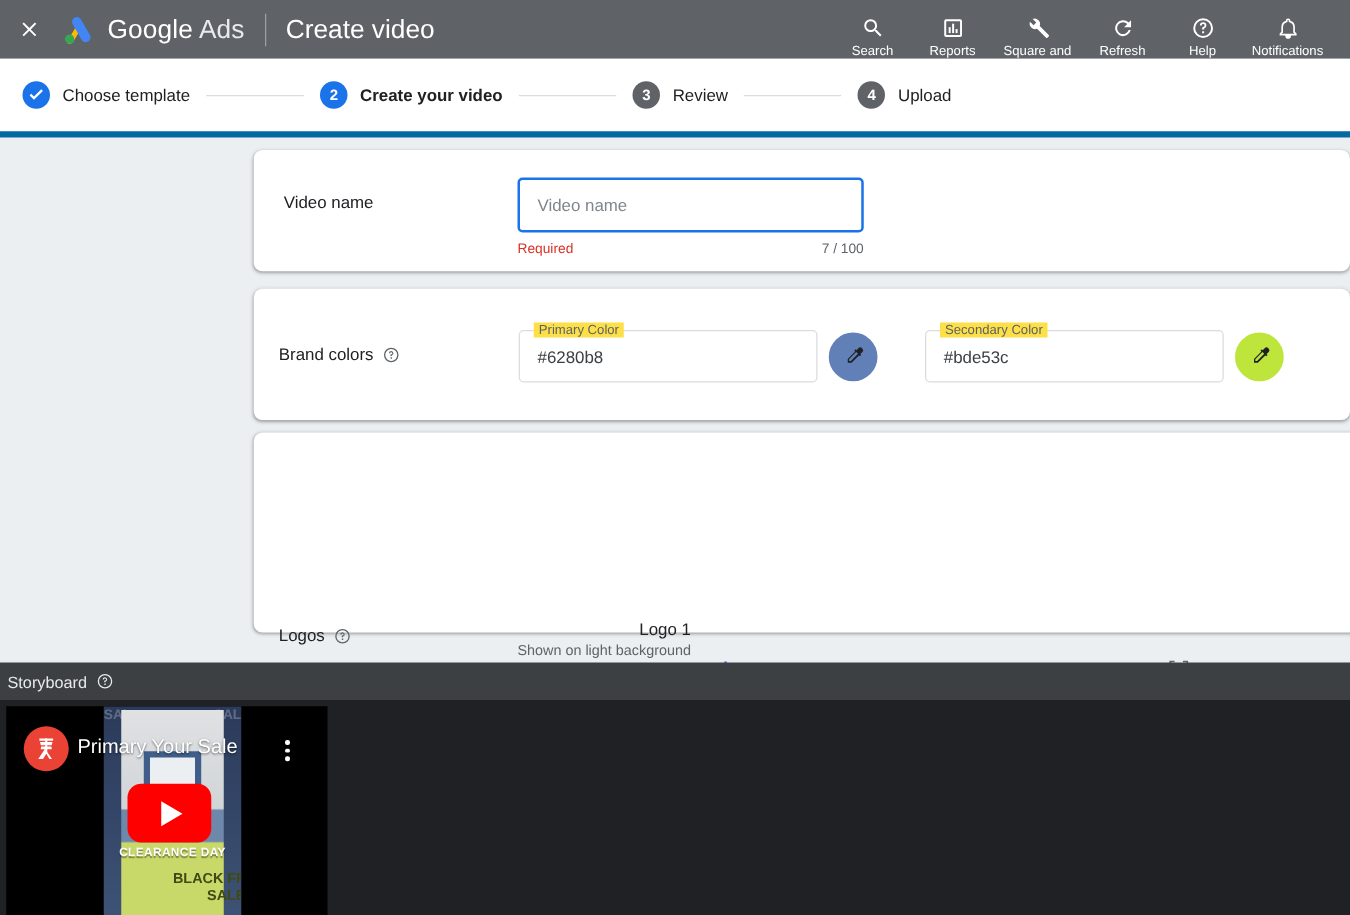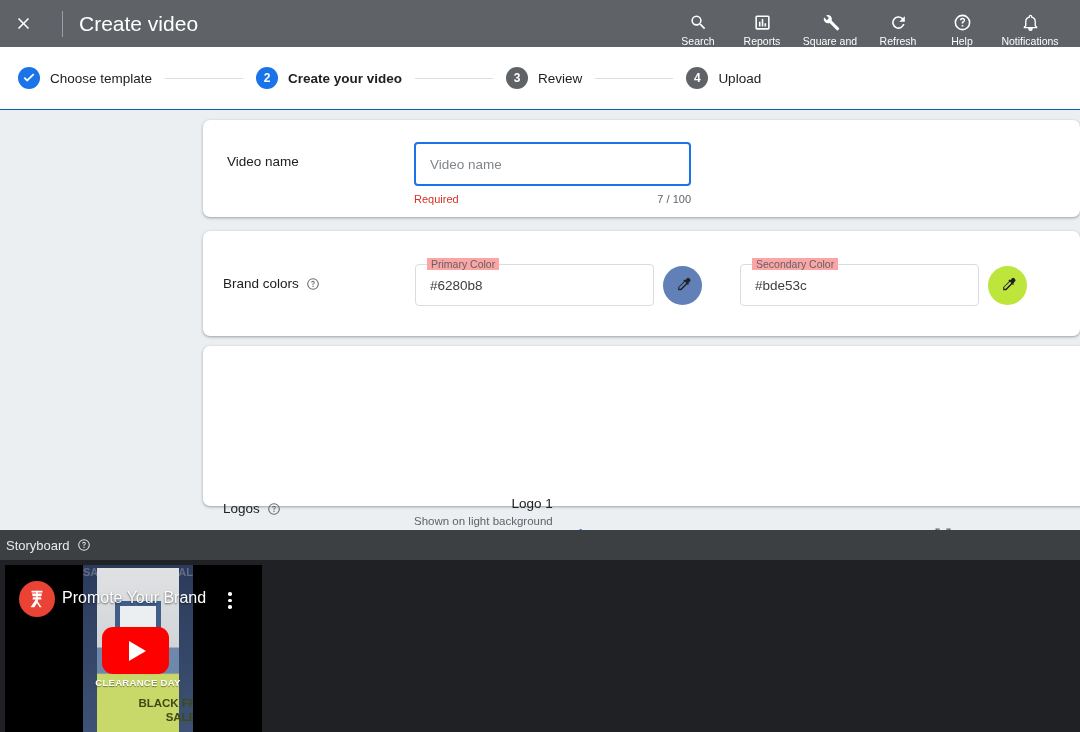--- a/index.html
+++ b/index.html
@@ -40,21 +40,21 @@
     font-size: 10.5px; line-height: 12px; text-align: center; margin-top: 3px;
     white-space: normal;
   }
   .tool.wide { width: 72px; }
   .tools-pad { width: 14px; }
 
   
   .stepper {
     position: absolute; top: 47px; left: 0; width: 1080px; height: 63px;
     background: #fff; display: flex; align-items: center; padding-left: 18px;
-    border-bottom: 1px solid #0369a1;
+    border-bottom: 5px solid #0369a1;
   }
   .step { display: flex; align-items: center; }
   .step-circle {
     width: 22px; height: 22px; border-radius: 50%;
     display: flex; align-items: center; justify-content: center;
     color: #fff; font-size: 12px; font-weight: bold; flex: none;
   }
   .step-circle.done { background: #1a73e8; }
   .step-circle.active { background: #1a73e8; }
   .step-circle.idle { background: #5f6368; }
@@ -94,21 +94,21 @@
 
   
   .of-wrap { position: absolute; display: flex; align-items: center; }
   .of {
     position: relative; width: 239px; height: 42px;
     border: 1px solid #dadce0; border-radius: 4px;
     display: flex; align-items: center; padding: 0 14px;
     font-size: 13.5px; color: #3c4043; background: #fff;
   }
   .of-legend {
-    position: absolute; top: -7px; left: 11px; background: #fca5a5;
+    position: absolute; top: -7px; left: 11px; background: #fde047;
     padding: 0 4px; font-size: 10.5px; color: #5f6368; white-space: nowrap;
   }
   .swatch-btn {
     width: 39px; height: 39px; border-radius: 50%; margin-left: 9px;
     display: flex; align-items: center; justify-content: center;
     cursor: pointer; flex: none;
   }
 
   
   .logo-block { position: absolute; }
@@ -195,20 +195,28 @@
 </head>
 <body>
 
 <div class="topbar">
   <div class="close-btn">
     <svg width="19" height="19" viewBox="0 0 24 24">
       <path d="M19 6.4L17.6 5 12 10.6 6.4 5 5 6.4 10.6 12 5 17.6 6.4 19 12 13.4 17.6 19 19 17.6 13.4 12z" fill="#fff"></path>
     </svg>
   </div>
 
+  <div class="brand-wrap">
+    <svg class="ads-logo" viewBox="0 0 24 24">
+      <path d="M5.2 19.6 11 9.6l3.1 1.8-4.9 8.5a3.2 3.2 0 0 1-4 1.1 3.2 3.2 0 0 1 0-1.4z" fill="#fbbc04"></path>
+      <path d="M9.9 3.6a3.3 3.3 0 0 1 4.5 1.2l6 10.4a3.3 3.3 0 1 1-5.7 3.3L8.7 8.1a3.3 3.3 0 0 1 1.2-4.5z" fill="#4285f4"></path>
+      <circle cx="6.6" cy="18.2" r="3.2" fill="#34a853"></circle>
+    </svg>
+    <div class="brand-text"><span>Google</span> <span class="light">Ads</span></div>
+  </div>
 
   <div class="divider-v"></div>
   <div class="page-title">Create video</div>
 
   <div class="tools">
     <div class="tool">
       <span class="tglyph">
         <svg width="19" height="19" viewBox="0 0 24 24">
             <path d="M15.5 14h-.79l-.28-.27A6.47 6.47 0 0 0 16 9.5 6.5 6.5 0 1 0 9.5 16c1.61 0 3.09-.59 4.23-1.57l.27.28v.79l5 4.99L20.49 19zm-6 0A4.5 4.5 0 1 1 14 9.5 4.5 4.5 0 0 1 9.5 14z" fill="#fff"></path>
           </svg>
@@ -399,21 +407,21 @@
         <div>SALE</div>
       </div>
     </div>
 
     <div class="chair-badge">
       <svg width="22" height="22" viewBox="0 0 24 24">
         <path d="M6 3h12v2H6zM6.6 6h10.8l-.6 3H7.2zM5 21l6-9 6 9h-2.2L12 16.4 9.2 21zM7.6 10h8.8l.5 2.5H7.1z" fill="#fff"></path>
         <rect x="11.1" y="3" width="1.8" height="12" fill="#fff"></rect>
       </svg>
     </div>
-    <div class="pv-title">Promote Your Brand</div>
+    <div class="pv-title">Primary Your Sale</div>
     <div class="kebab">
       <i></i>
       <i></i>
       <i></i>
     </div>
     <div class="yt-play">
       <span class="tri"></span>
     </div>
   </div>
 

